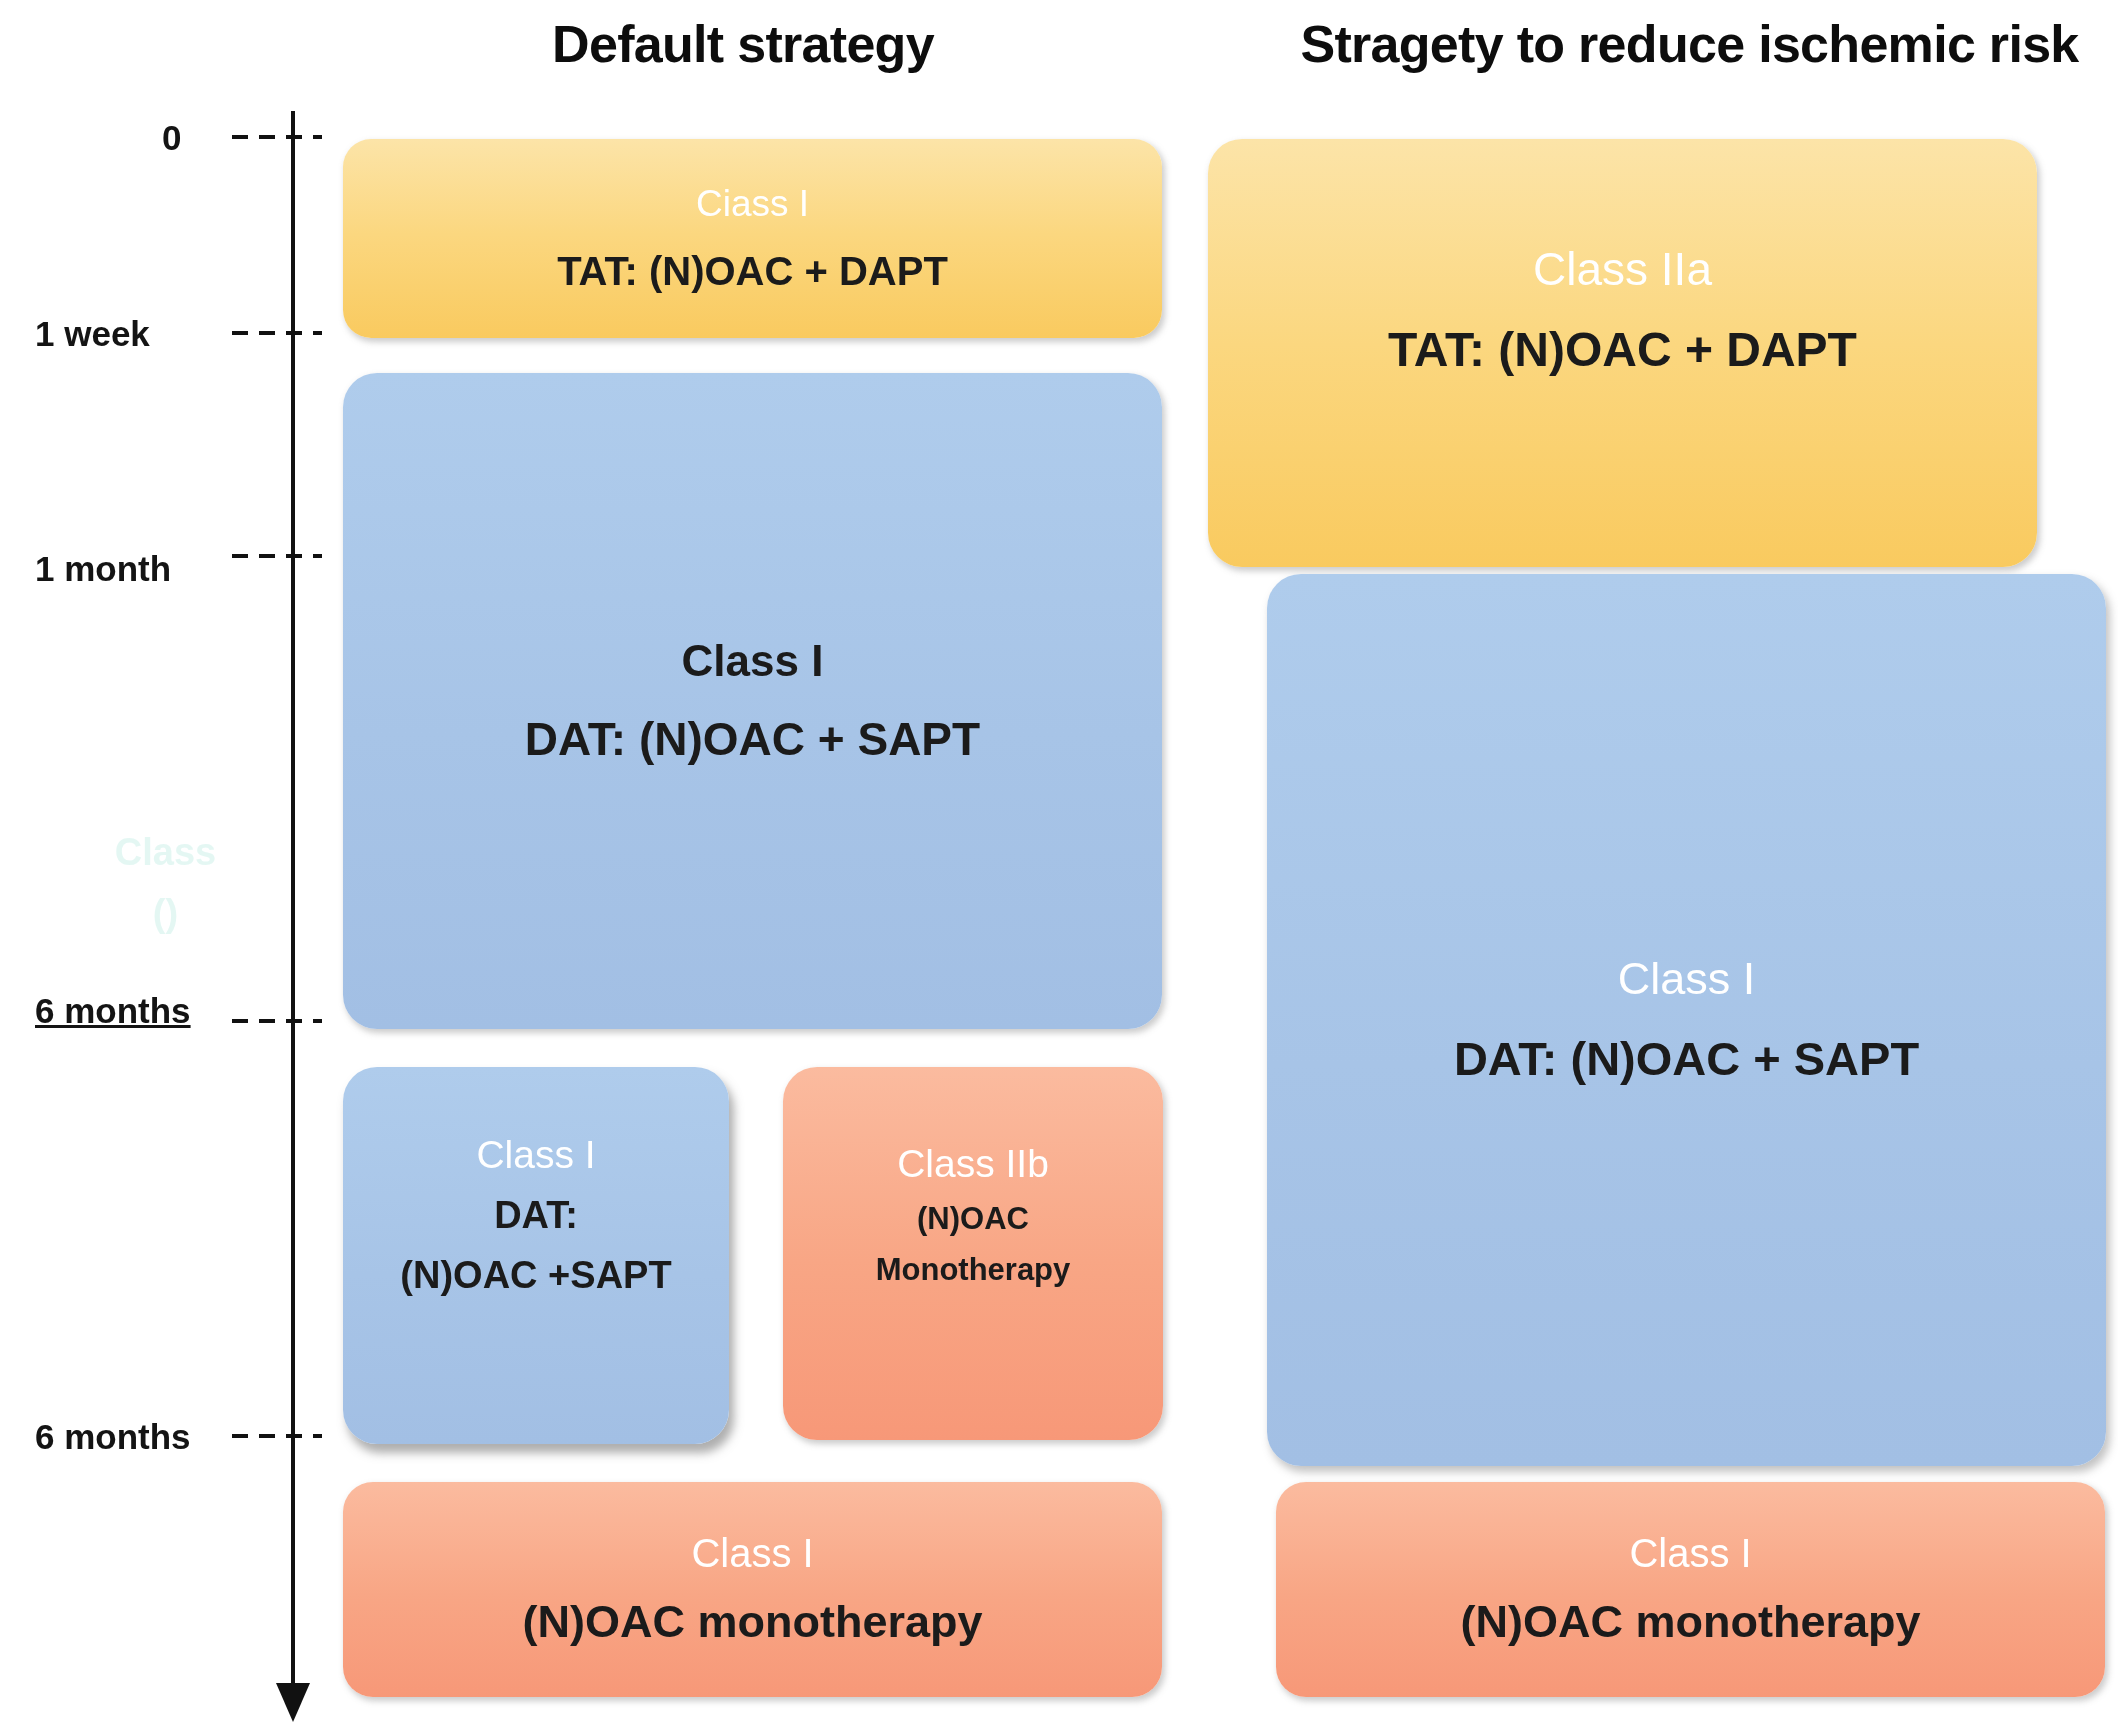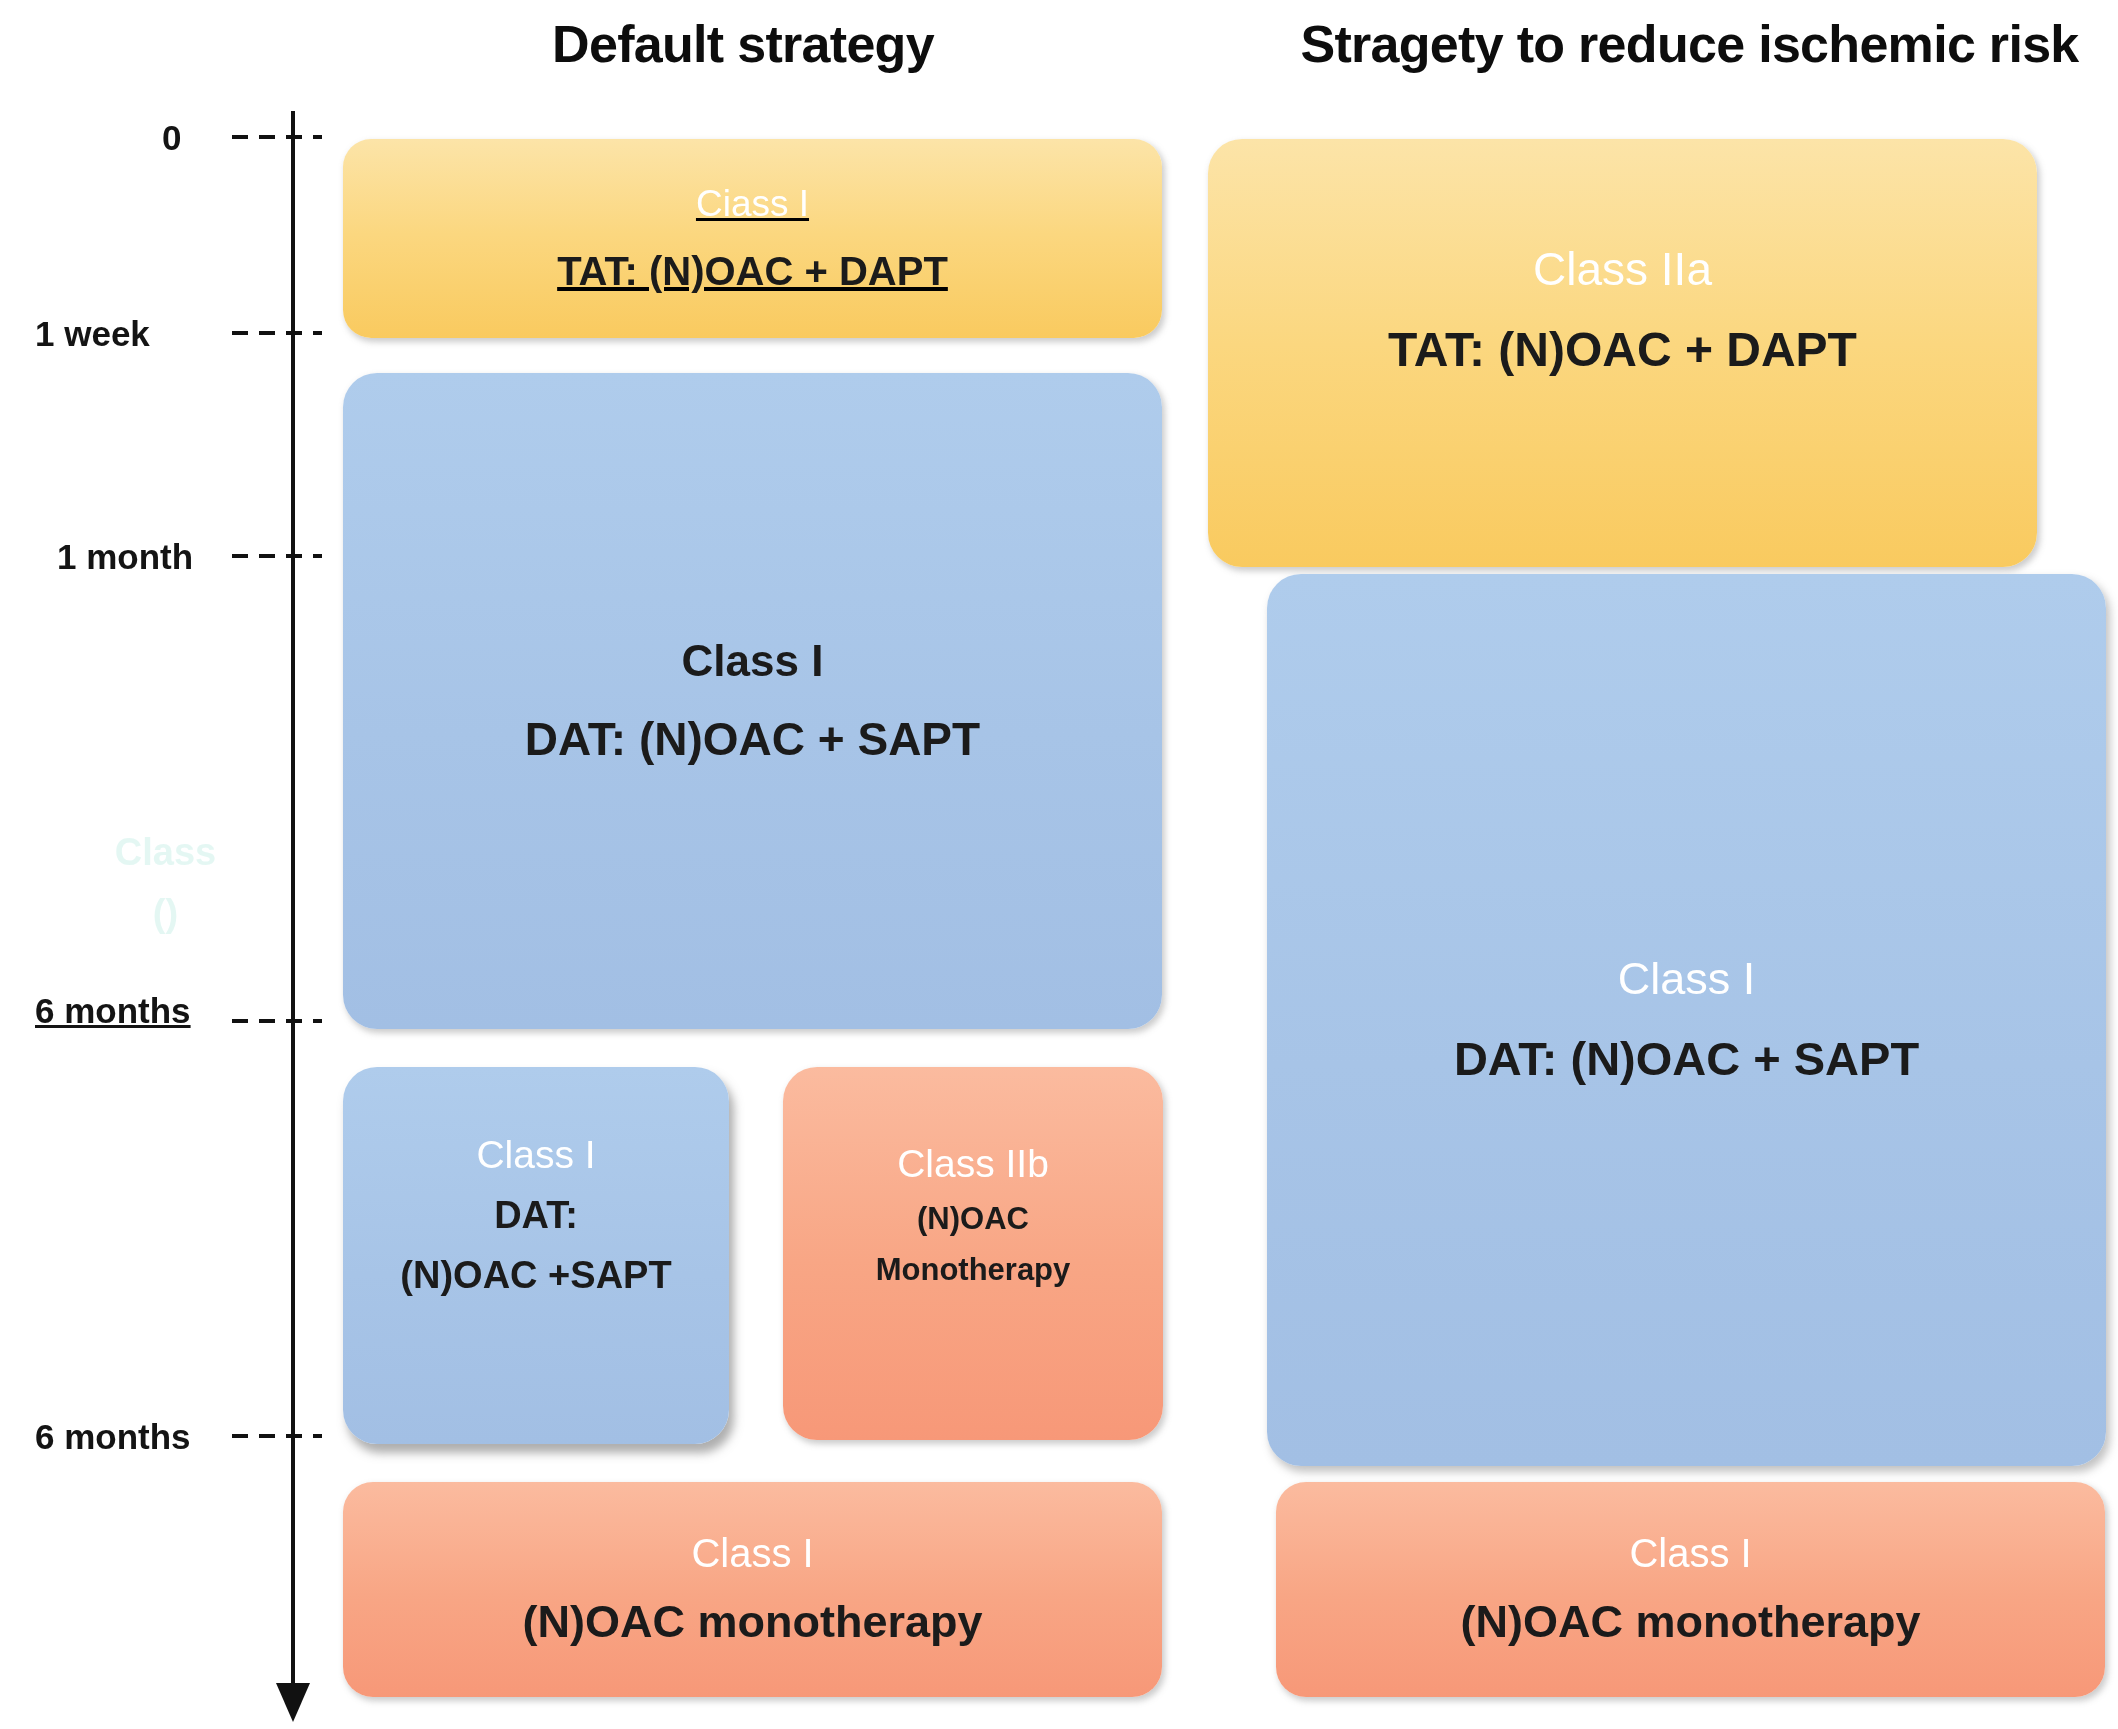--- a/index.html
+++ b/index.html
@@ -39,21 +39,21 @@
   .dash-row.t2{top:554px;}
   .dash-row.t3{top:1019px;}
   .dash-row.t4{top:1434px;}
   .tick-label{
     position:absolute;left:35px;
     font-size:35px;font-weight:600;color:#141414;
     white-space:nowrap;line-height:45px;
   }
   .tick-label.t0{left:162px;top:115px;}
   .tick-label.t1{top:311px;}
-  .tick-label.t2{top:534px;margin-left:22px;}
+  .tick-label.t2{top:546px;}
   .tick-label.t3{top:988px;text-decoration:underline;}
   .tick-label.t4{top:1414px;}
   
   .ghost{
     position:absolute;left:95px;top:822px;width:141px;
     text-align:center;font-size:38px;line-height:61px;
     color:rgba(205,240,233,0.55);
     font-weight:600;
   }
   
@@ -65,21 +65,21 @@
     border-radius:34px;
     box-shadow:2.1px 3.5px 6.3px rgba(110,110,110,0.35);
   }
   .box .heading{font-weight:400;color:#ffffff;line-height:1.3;}
   .box .heading.dark{color:#1b1b1b;font-weight:600;}
   .box .body-line{font-weight:600;color:#1b1b1b;line-height:1.32;}
   .fill-yellow{background:linear-gradient(180deg,var(--yellow-top) 0%,#fbd77f 48%,var(--yellow-bottom) 100%);}
   .fill-blue{background:linear-gradient(180deg,#afccec 0%,var(--blue) 55%,#a2bfe4 100%);}
   .fill-salmon{background:linear-gradient(180deg,var(--salmon-top) 0%,#f8a685 52%,var(--salmon-bottom) 100%);}
   
-  .box.tat-left   {left:343px;top:139px;width:819px;height:199px;gap:17px;border-radius:28px;text-decoration:underline;}
+  .box.tat-left   {left:343px;top:139px;width:819px;height:199px;gap:17px;border-radius:28px;}
   .box.tat-left .heading{font-size:37px;}
   .box.tat-left .body-line{font-size:40px;}
   .box.dat-left   {left:343px;top:373px;width:819px;height:656px;gap:20px;}
   .box.dat-left .heading{font-size:44px;}
   .box.dat-left .body-line{font-size:46px;}
   .box.dat-small  {left:343px;top:1067px;width:386px;height:377px;gap:10px;padding-bottom:81px;box-sizing:border-box;box-shadow:4.2px 8.4px 10px rgba(95,95,95,0.5);}
   .box.dat-small .heading{font-size:39px;}
   .box.dat-small .body-line{font-size:38px;}
   .box.iib        {left:783px;top:1067px;width:380px;height:373px;gap:10px;padding-bottom:77px;box-sizing:border-box;}
   .box.iib .heading{font-size:39px;}

